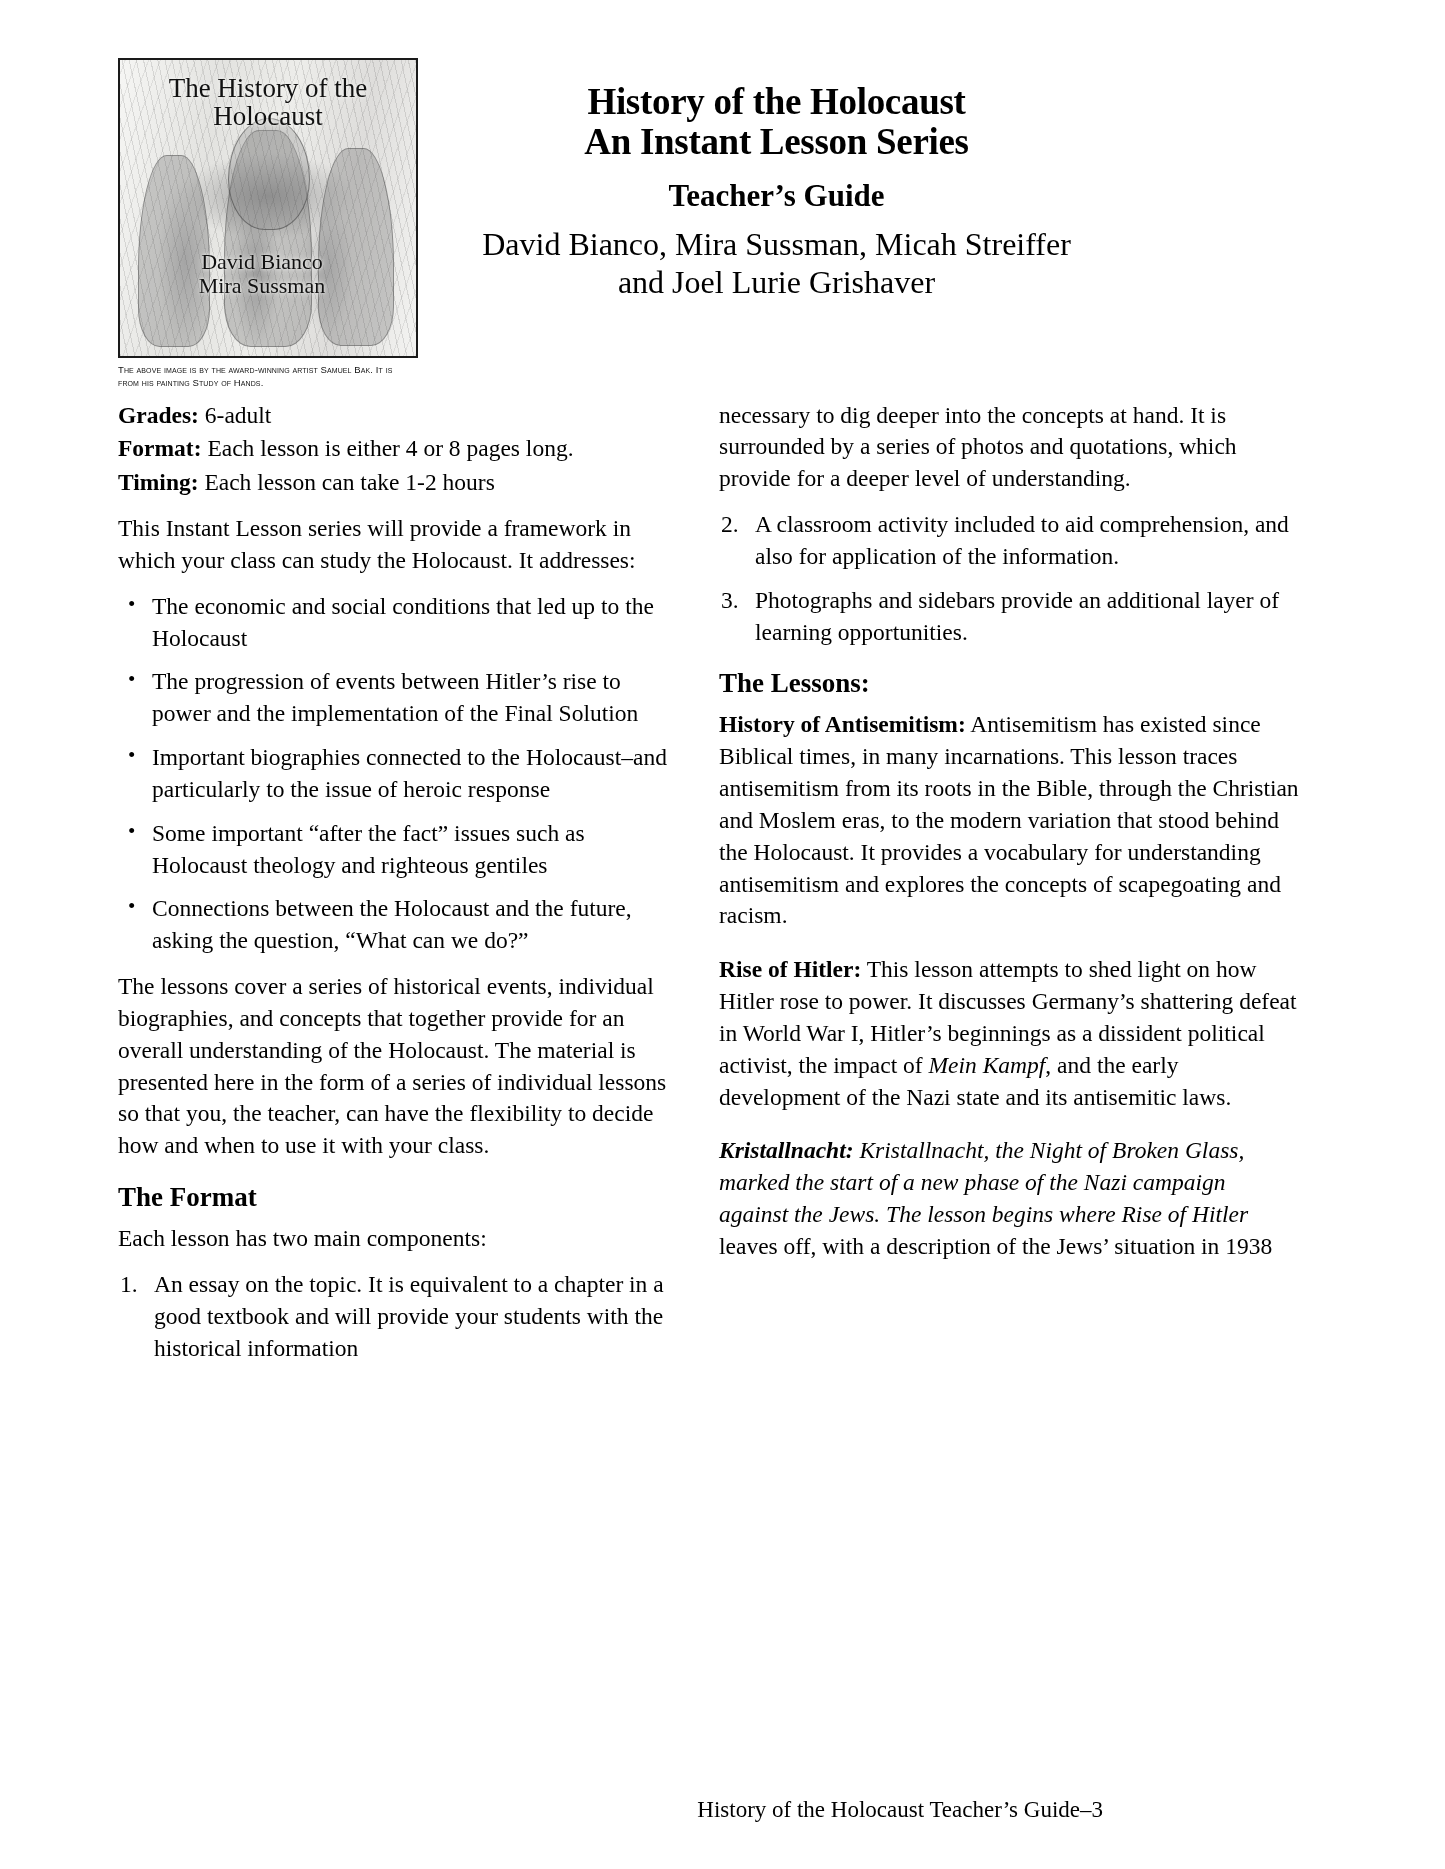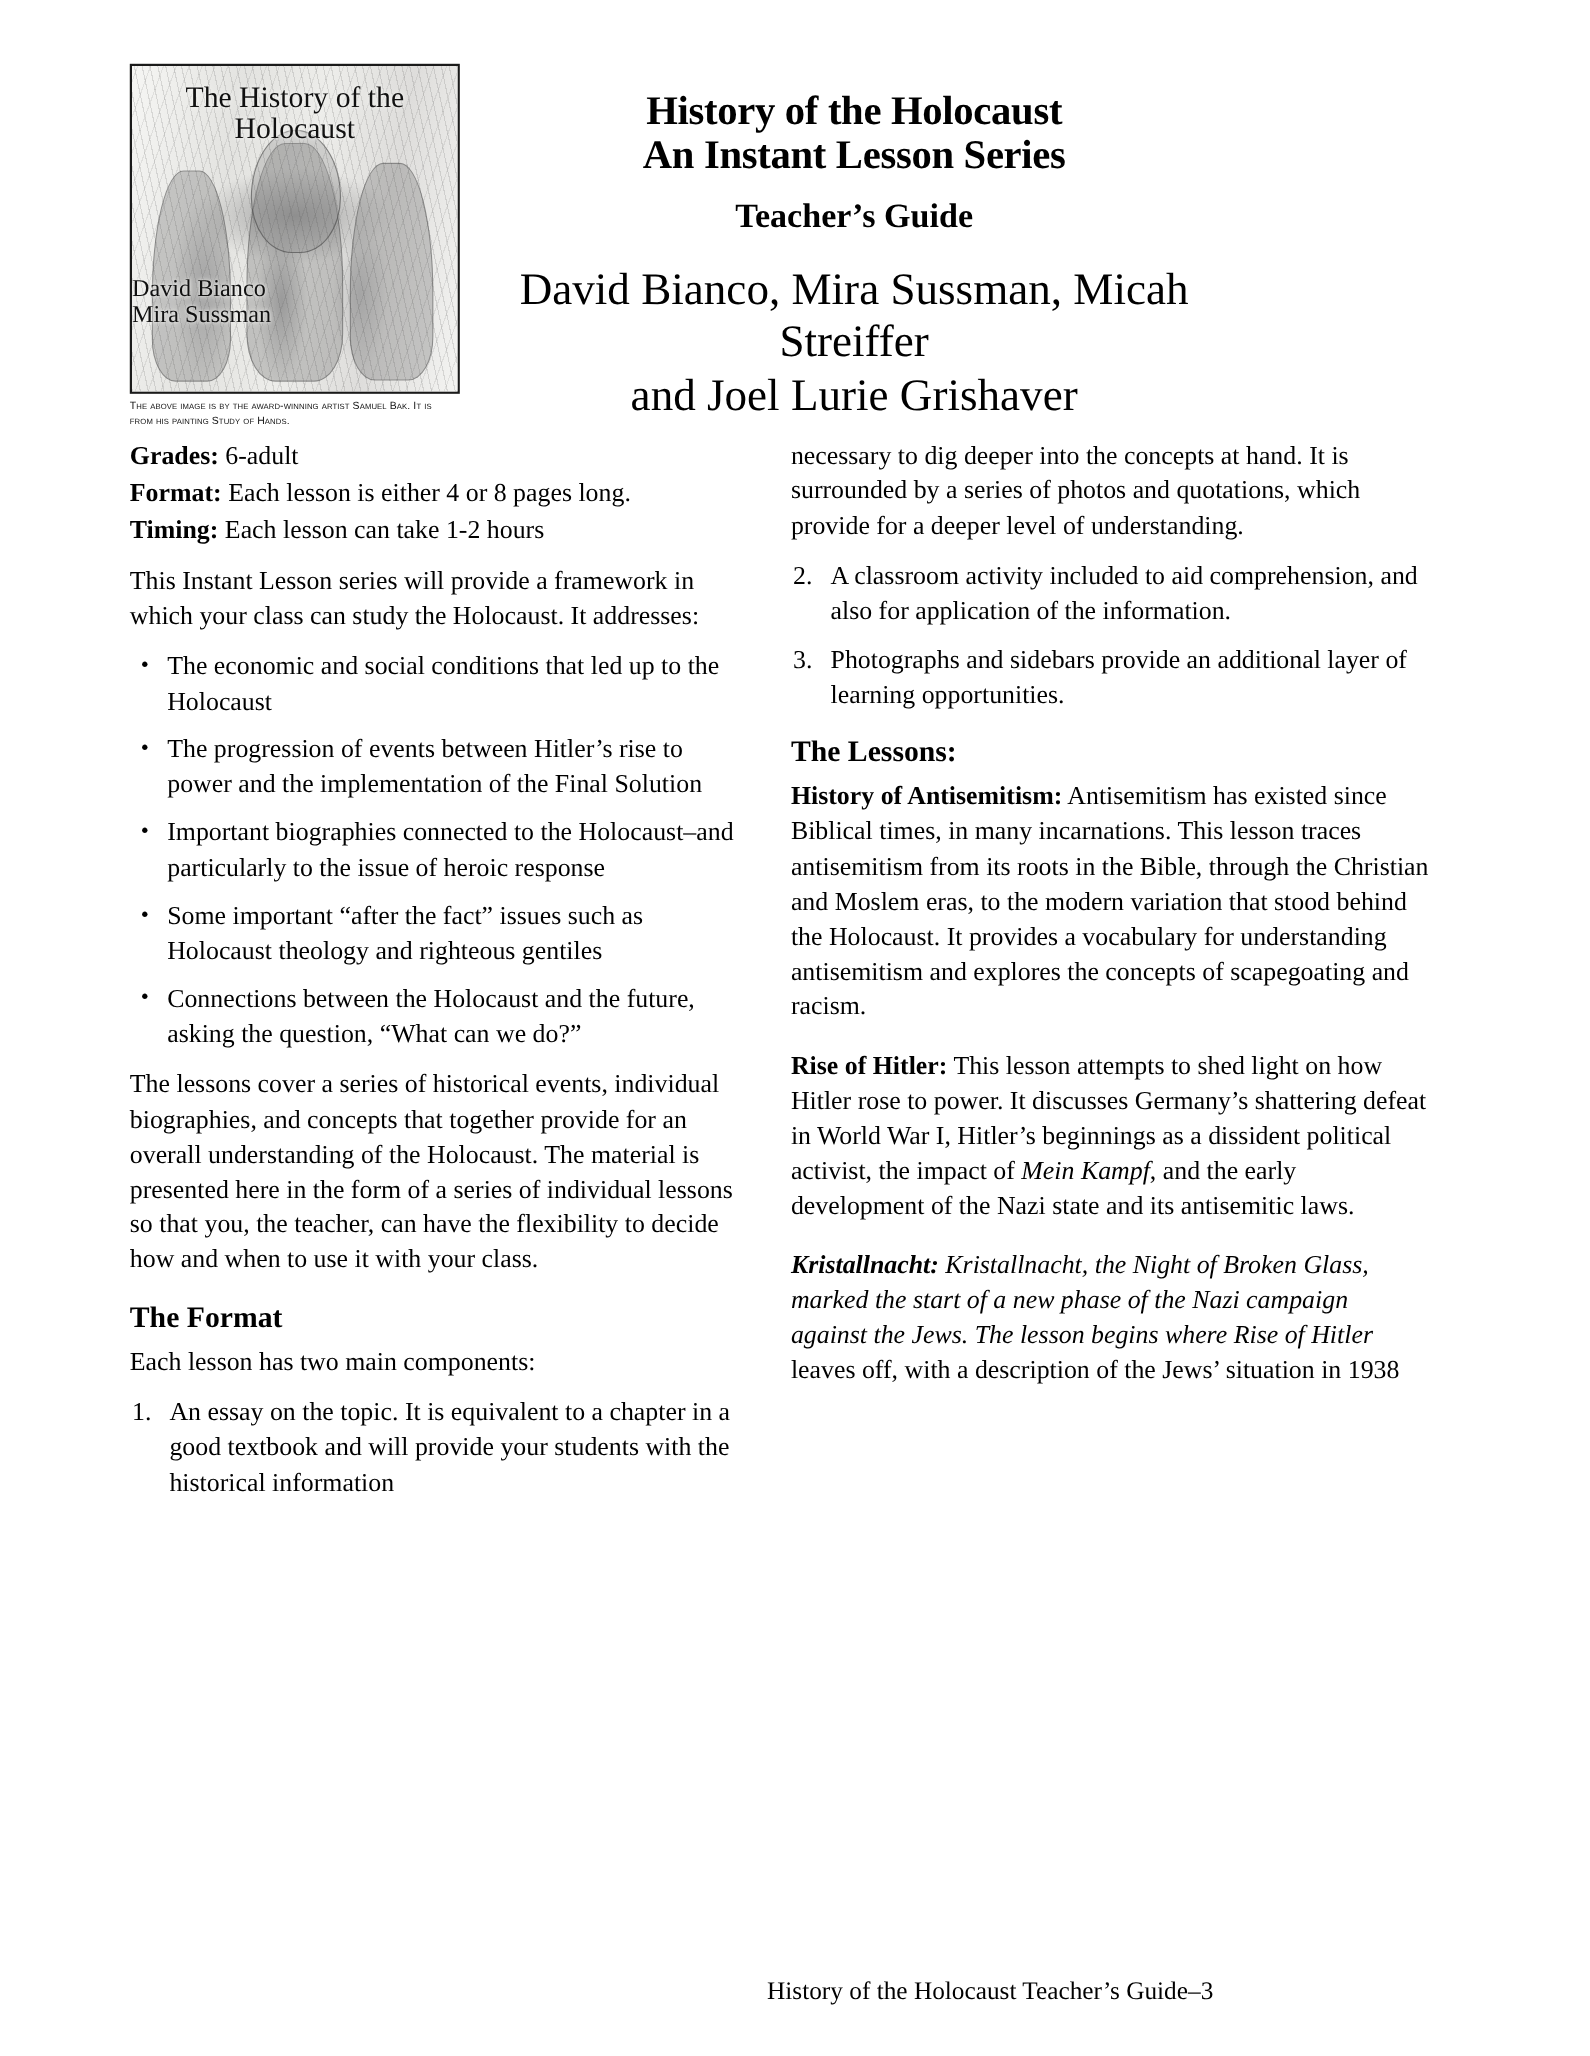--- a/index.html
+++ b/index.html
@@ -85,21 +85,21 @@
     font-family: "Liberation Serif", serif;
     font-size: 27px;
     line-height: 1.05;
     color: #111;
     text-shadow: 0 0 3px #f4f4f2, 0 0 6px #f4f4f2;
   }
   .cover-authors {
     position: absolute;
     bottom: 58px;
     left: 0; right: 12px;
-    text-align: left;
+    text-align: center;
     font-family: "Liberation Serif", serif;
     font-size: 22px;
     line-height: 1.1;
     color: #111;
     text-shadow: 0 0 3px #f0f0ee, 0 0 6px #f0f0ee;
   }
   .cover-credit {
     width: 296px;
     margin-top: 6px;
     font-family: "Liberation Sans", sans-serif;
@@ -125,23 +125,23 @@
     margin: 0;
   }
   .subtitle {
     font-family: "Liberation Serif", serif;
     font-weight: bold;
     font-size: 31px;
     margin: 16px 0 0 0;
   }
   .authors {
     font-family: "Liberation Serif", serif;
-    font-size: 41px;
+    font-size: 32px;
     line-height: 1.18;
-    margin: 24px 0 0 0;
+    margin: 12px 0 0 0;
   }
 
   
   .columns {
     display: flex;
     gap: 41px;
     margin-top: 10px;
   }
   .col {
     width: 560px;

